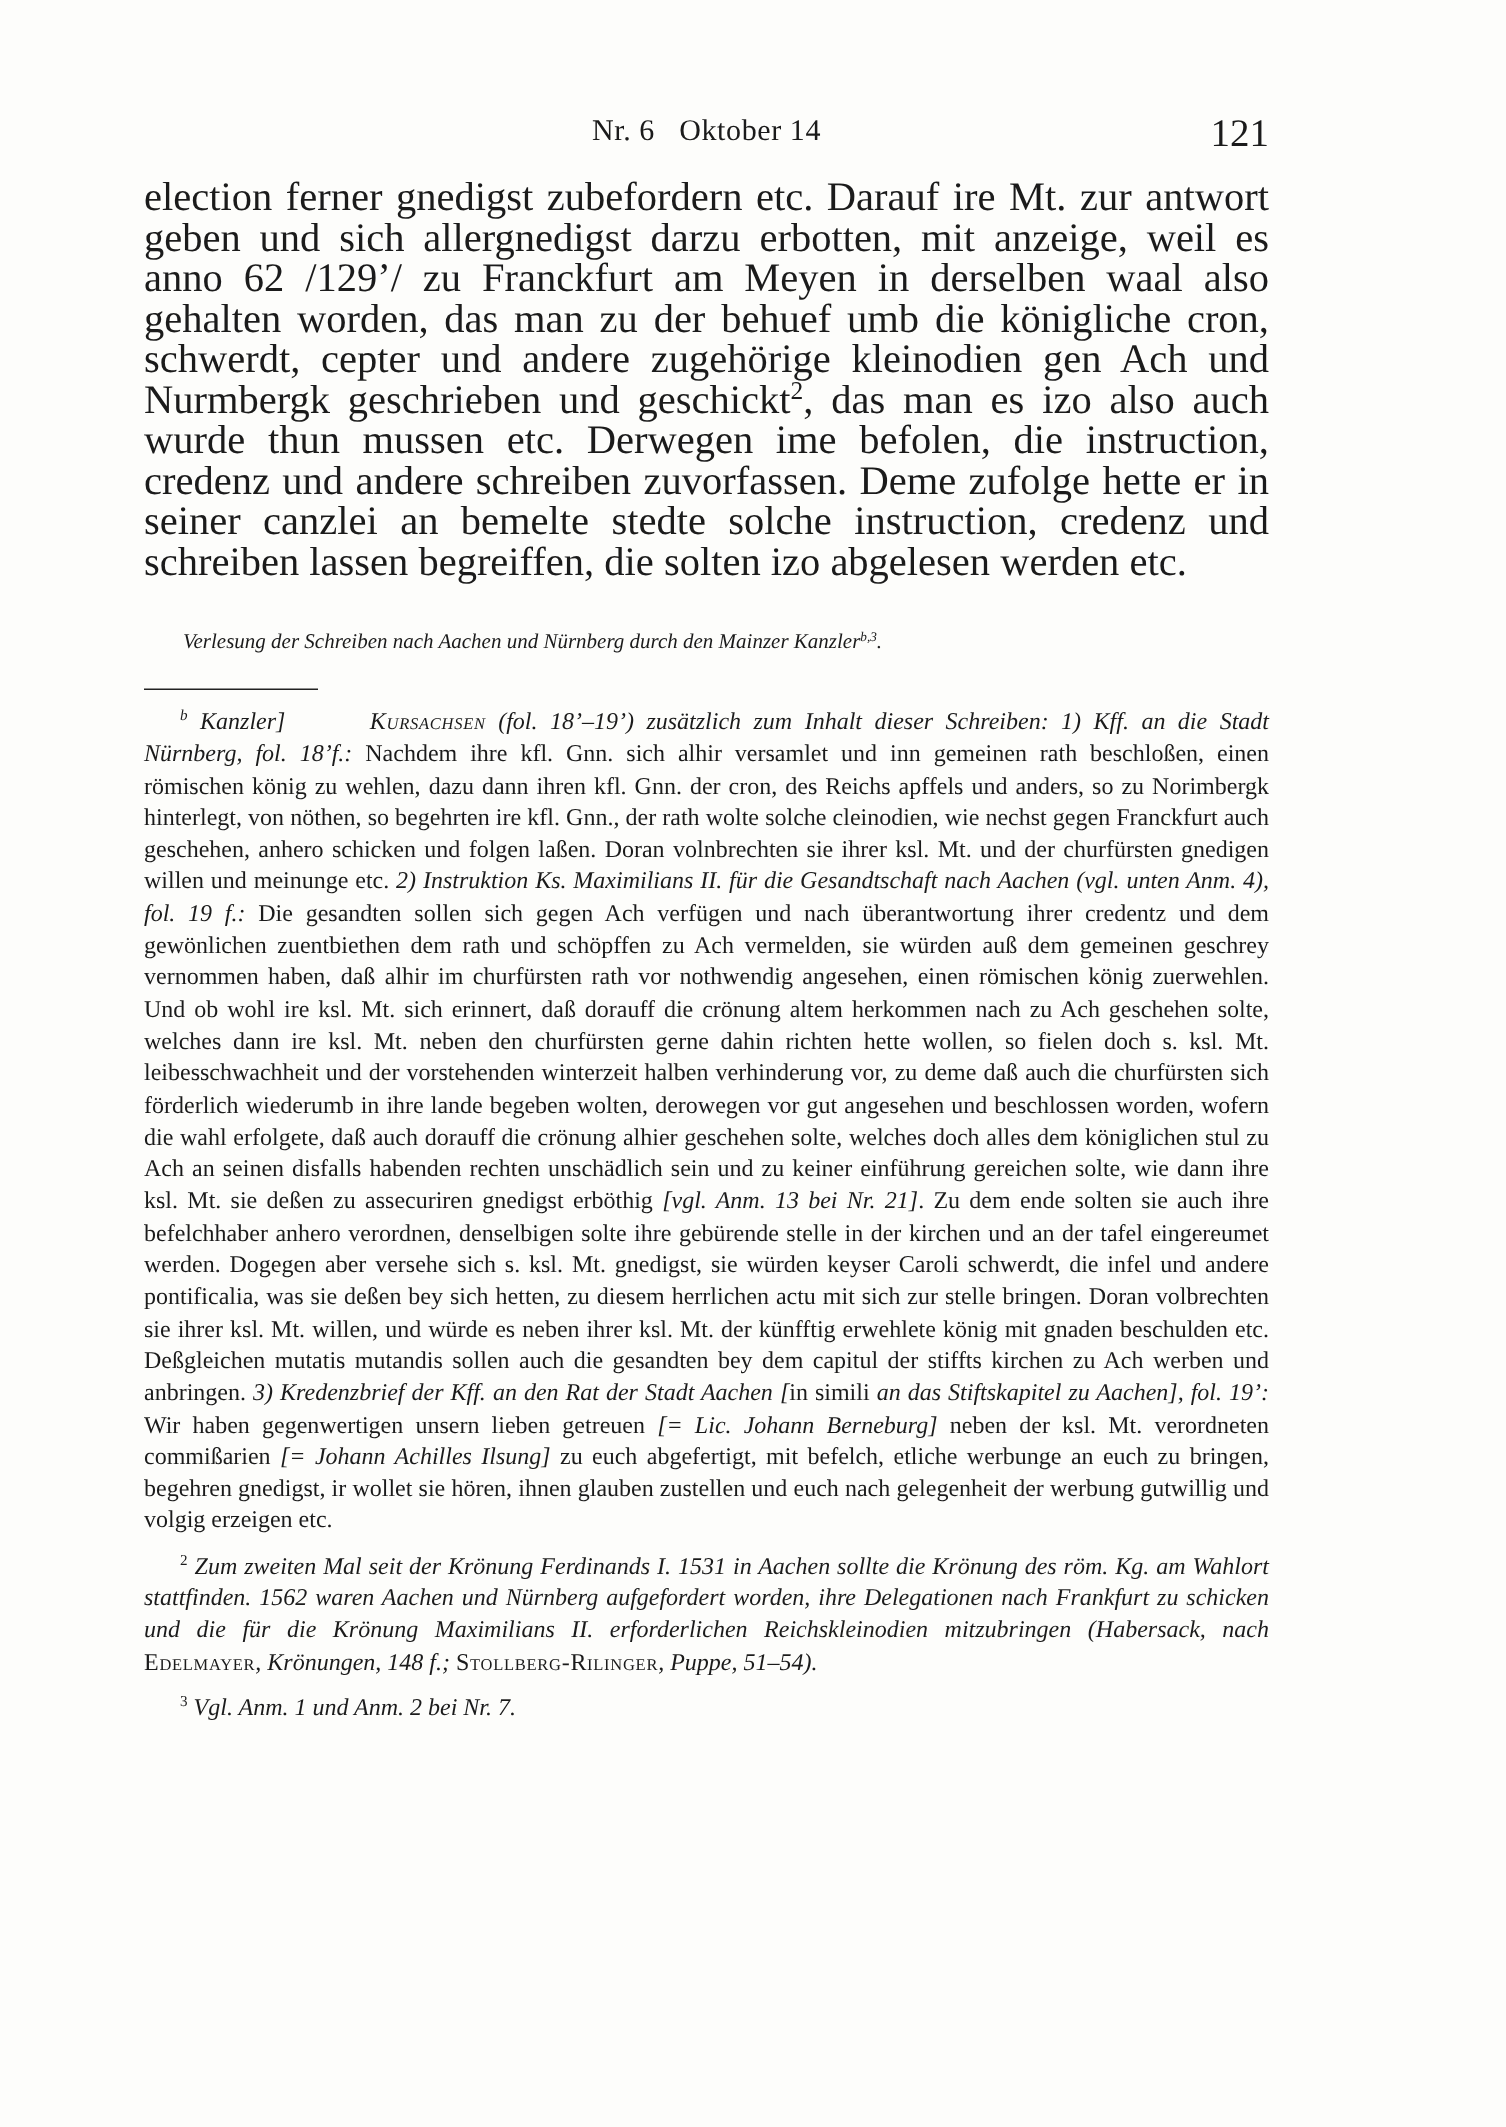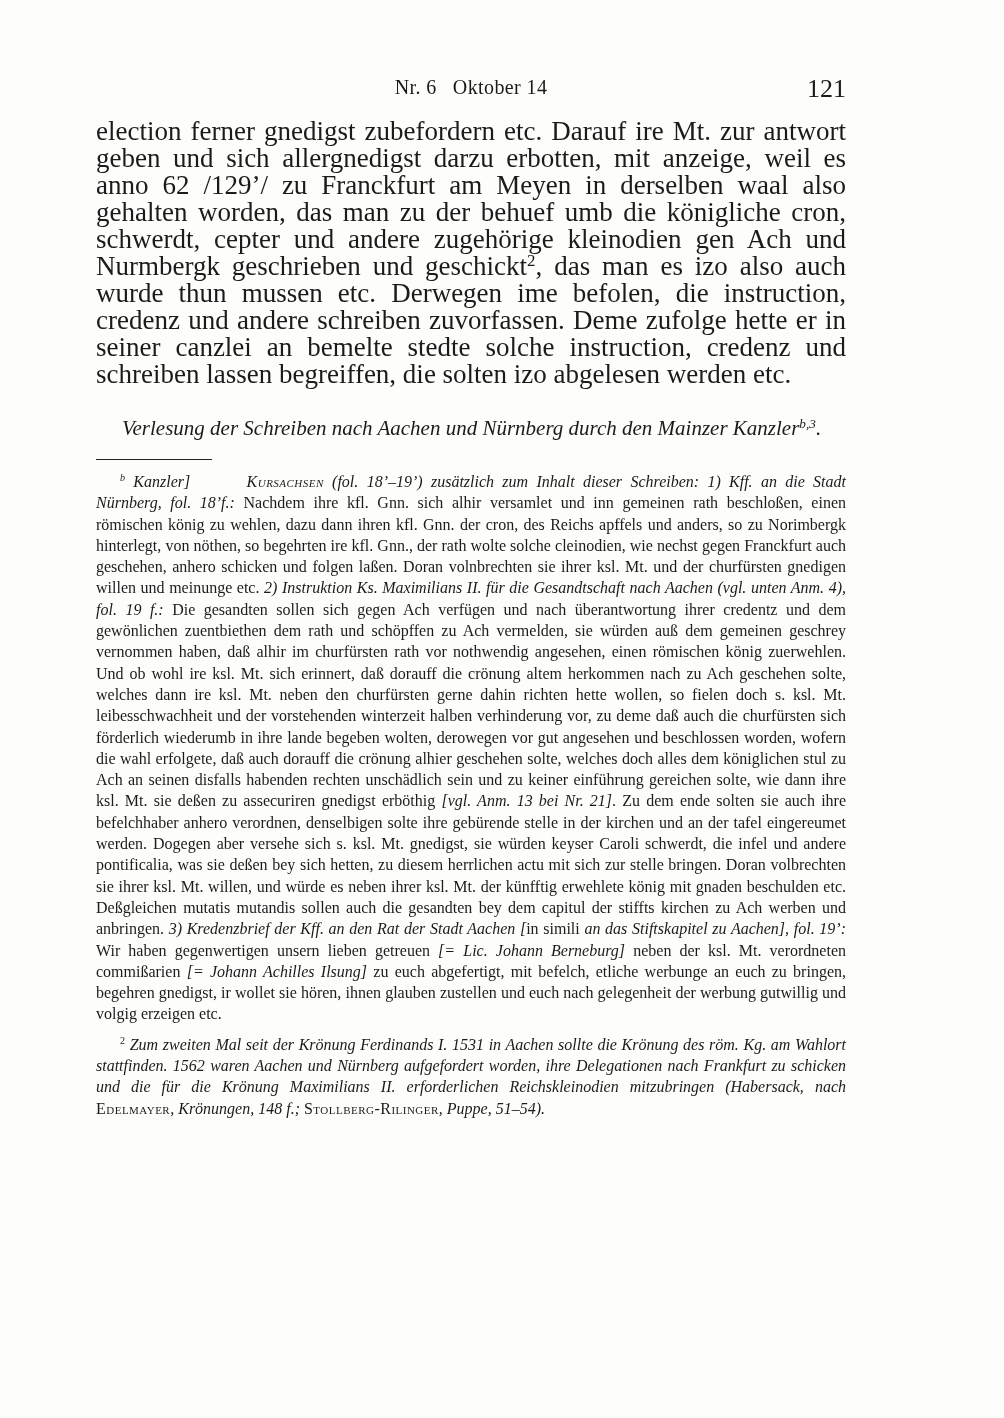--- a/index.html
+++ b/index.html
@@ -40,21 +40,21 @@
     font-size: 26px;
   }
   .body-para {
     margin: 0;
     font-size: 27px;
     line-height: 27px;
     text-align: justify;
   }
   .heading-para {
     margin: 27px 0 0 0;
-    font-size: 21px;
+    font-size: 14px;
     line-height: 27px;
     text-align: justify;
     text-indent: 26px;
   }
   .footnote-rule {
     margin-top: 17px;
     width: 116px;
     height: 0;
     border-top: 1.5px solid #222;
   }
@@ -91,14 +91,15 @@
   <p class="body-para"><span>election ferner gnedigst zubefordern etc. Darauf ire Mt. zur antwort geben und sich allergnedigst darzu erbotten, mit anzeige, weil es anno 62 /129’/ zu Franckfurt am Meyen in derselben waal also gehalten worden, das man zu der behuef umb die königliche cron, schwerdt, cepter und andere zugehörige kleinodien gen Ach und Nurmbergk geschrieben und geschickt</span><sup class="seg-sup">2</sup><span>, das man es izo also auch wurde thun mussen etc. Derwegen ime befolen, die instruction, credenz und andere schreiben zuvorfassen. Deme zufolge hette er in seiner canzlei an bemelte stedte solche instruction, credenz und schreiben lassen begreiffen, die solten izo abgelesen werden etc.</span></p>
 
   <p class="heading-para"><span class="seg-i">Verlesung der Schreiben nach Aachen und Nürnberg durch den Mainzer Kanzler</span><sup class="seg-supi">b,3</sup><span class="seg-i">.</span></p>
 
   <div class="footnote-rule"></div>
 
   <p class="footnote"><sup class="seg-supi">b</sup><span class="seg-i"> Kanzler] </span><span class="seg-isc">Kursachsen</span><span class="seg-i"> (fol. 18’–19’) zusätzlich zum Inhalt dieser Schreiben: 1) Kff. an die Stadt Nürnberg, fol. 18’f.: </span><span>Nachdem ihre kfl. Gnn. sich alhir versamlet und inn gemeinen rath beschloßen, einen römischen könig zu wehlen, dazu dann ihren kfl. Gnn. der cron, des Reichs apffels und anders, so zu Norimbergk hinterlegt, von nöthen, so begehrten ire kfl. Gnn., der rath wolte solche cleinodien, wie nechst gegen Franckfurt auch geschehen, anhero schicken und folgen laßen. Doran volnbrechten sie ihrer ksl. Mt. und der churfürsten gnedigen willen und meinunge etc. </span><span class="seg-i">2) Instruktion Ks. Maximilians II. für die Gesandtschaft nach Aachen (vgl. unten Anm. 4), fol. 19 f.: </span><span>Die gesandten sollen sich gegen Ach verfügen und nach überantwortung ihrer credentz und dem gewönlichen zuentbiethen dem rath und schöpffen zu Ach vermelden, sie würden auß dem gemeinen geschrey vernommen haben, daß alhir im churfürsten rath vor nothwendig angesehen, einen römischen könig zuerwehlen. Und ob wohl ire ksl. Mt. sich erinnert, daß dorauff die crönung altem herkommen nach zu Ach geschehen solte, welches dann ire ksl. Mt. neben den churfürsten gerne dahin richten hette wollen, so fielen doch s. ksl. Mt. leibesschwachheit und der vorstehenden winterzeit halben verhinderung vor, zu deme daß auch die churfürsten sich förderlich wiederumb in ihre lande begeben wolten, derowegen vor gut angesehen und beschlossen worden, wofern die wahl erfolgete, daß auch dorauff die crönung alhier geschehen solte, welches doch alles dem königlichen stul zu Ach an seinen disfalls habenden rechten unschädlich sein und zu keiner einführung gereichen solte, wie dann ihre ksl. Mt. sie deßen zu assecuriren gnedigst erböthig </span><span class="seg-i">[vgl. Anm. 13 bei Nr. 21]</span><span>. Zu dem ende solten sie auch ihre befelchhaber anhero verordnen, denselbigen solte ihre gebürende stelle in der kirchen und an der tafel eingereumet werden. Dogegen aber versehe sich s. ksl. Mt. gnedigst, sie würden keyser Caroli schwerdt, die infel und andere pontificalia, was sie deßen bey sich hetten, zu diesem herrlichen actu mit sich zur stelle bringen. Doran volbrechten sie ihrer ksl. Mt. willen, und würde es neben ihrer ksl. Mt. der künfftig erwehlete könig mit gnaden beschulden etc. Deßgleichen mutatis mutandis sollen auch die gesandten bey dem capitul der stiffts kirchen zu Ach werben und anbringen. </span><span class="seg-i">3) Kredenzbrief der Kff. an den Rat der Stadt Aachen [</span><span>in simili </span><span class="seg-i">an das Stiftskapitel zu Aachen], fol. 19’: </span><span>Wir haben gegenwertigen unsern lieben getreuen </span><span class="seg-i">[= Lic. Johann Berneburg]</span><span> neben der ksl. Mt. verordneten commißarien </span><span class="seg-i">[= Johann Achilles Ilsung]</span><span> zu euch abgefertigt, mit befelch, etliche werbunge an euch zu bringen, begehren gnedigst, ir wollet sie hören, ihnen glauben zustellen und euch nach gelegenheit der werbung gutwillig und volgig erzeigen etc.</span></p>
 
   <p class="footnote"><sup class="seg-sup">2</sup><span class="seg-i"> Zum zweiten Mal seit der Krönung Ferdinands I. 1531 in Aachen sollte die Krönung des röm. Kg. am Wahlort stattfinden. 1562 waren Aachen und Nürnberg aufgefordert worden, ihre Delegationen nach Frankfurt zu schicken und die für die Krönung Maximilians II. erforderlichen Reichskleinodien mitzubringen (Habersack, nach </span><span class="seg-sc">Edelmayer</span><span class="seg-i">, Krönungen, 148 f.; </span><span class="seg-sc">Stollberg-Rilinger</span><span class="seg-i">, Puppe, 51–54).</span></p>
 
+  <p class="footnote"><sup class="seg-sup">3</sup><span class="seg-i"> Vgl. Anm. 1 und Anm. 2 bei Nr. 7.</span></p>
 
 </div>
 
 </body></html>

